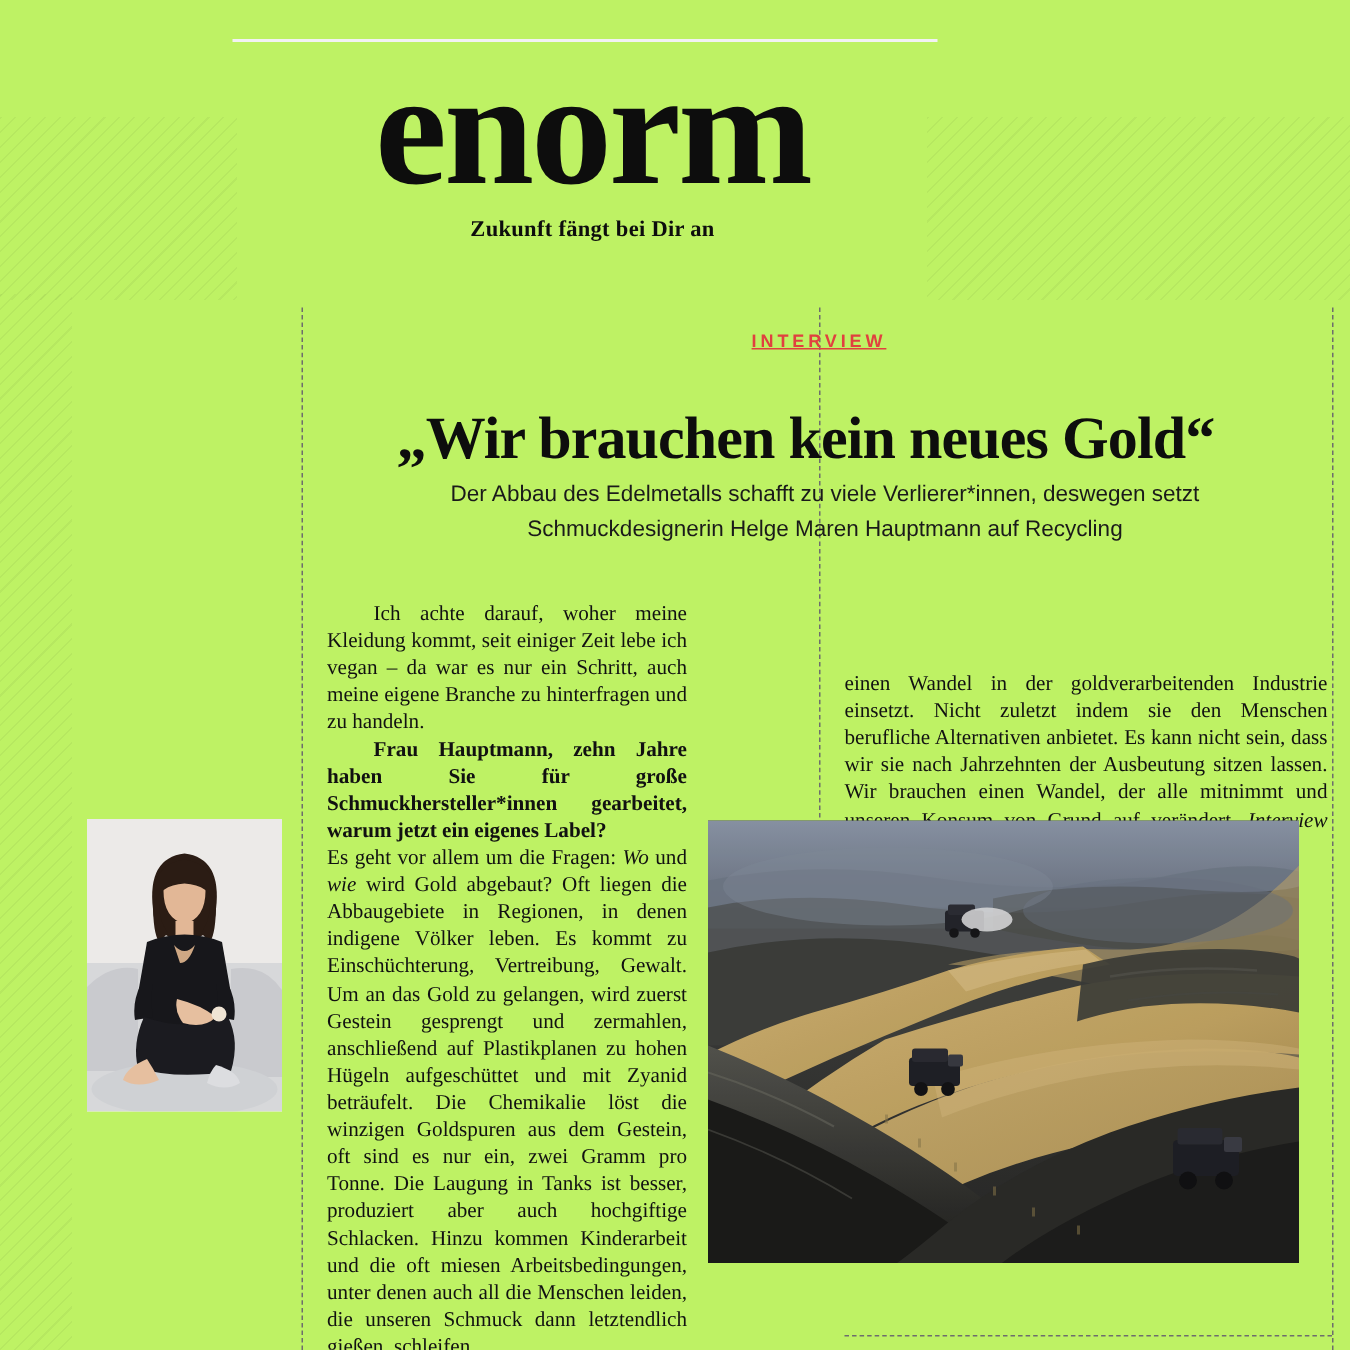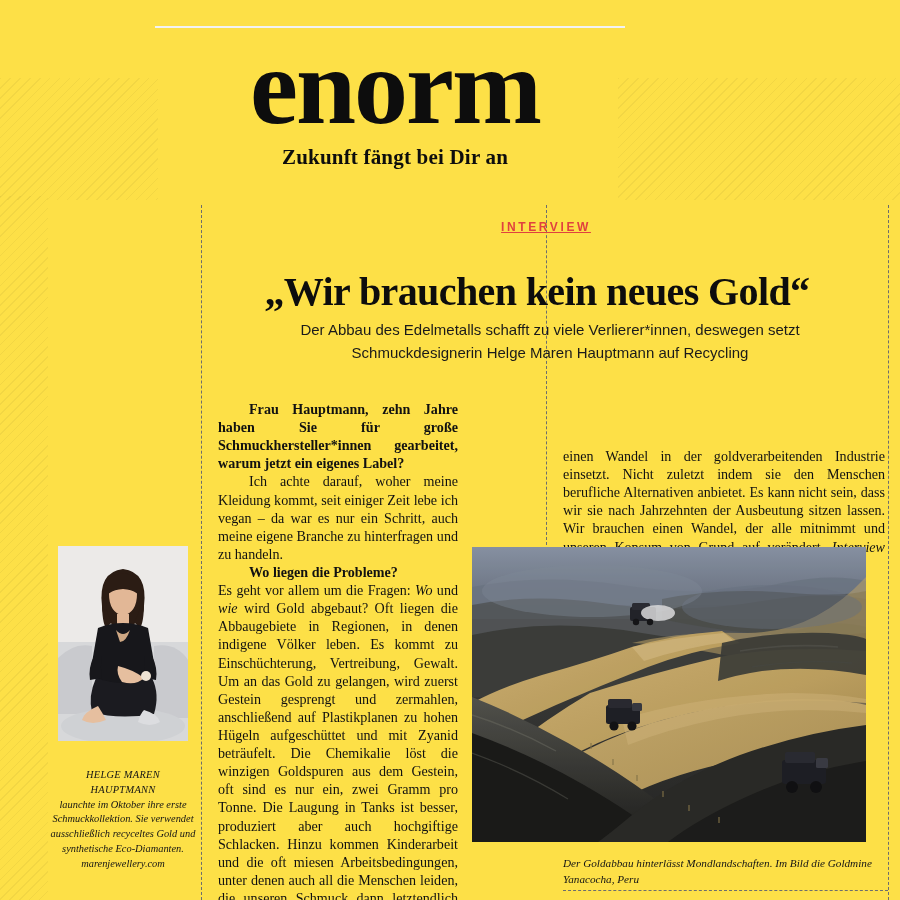--- a/index.html
+++ b/index.html
@@ -14,21 +14,21 @@
     overflow: hidden;
     position: relative;
   }
 
   
   #page {
     position: absolute;
     inset: 0;
     width: 900px;
     height: 900px;
-    background: #fde047;
+    background: #bef264;
     overflow: hidden;
   }
 
   
   .hatch {
     position: absolute;
     background-image: repeating-linear-gradient(
       135deg,
       rgba(0,0,0,0.045) 0px,
       rgba(0,0,0,0.045) 1px,
@@ -61,21 +61,21 @@
     font-weight: 700;
     font-size: 108px;
     line-height: 0.95;
     letter-spacing: -2px;
     color: #0d0d0d;
     margin: 0;
   }
   #logo-tagline {
     font-family: "Liberation Serif", serif;
     font-weight: 700;
-    font-size: 21px;
+    font-size: 15px;
     letter-spacing: 0.2px;
     color: #0d0d0d;
     margin-top: 6px;
   }
 
   
   .vdash {
     position: absolute;
     width: 0;
     border-left: 1px dashed #6d6d6d;
@@ -211,23 +211,22 @@
 
   <div class="vdash" id="dash-col-left"></div>
   <div class="vdash" id="dash-col-mid"></div>
   <div class="vdash" id="dash-right-edge"></div>
 
   <div id="kicker">INTERVIEW</div>
   <h1 id="headline">„Wir brauchen kein neues Gold“</h1>
   <div id="standfirst">Der Abbau des Edelmetalls schafft zu viele Verlierer*innen, deswegen setzt Schmuckdesignerin Helge Maren Hauptmann auf Recycling</div>
 
   <div class="bodycol" id="col-1">
+    <p class="indent">Ich achte darauf, woher meine Kleidung kommt, seit einiger Zeit lebe ich vegan – da war es nur ein Schritt, auch meine eigene Branche zu hinterfragen und zu handeln.</p>
     <p class="indent q">Frau Hauptmann, zehn Jahre haben Sie für große Schmuckhersteller*innen gearbeitet, warum jetzt ein eigenes Label?</p>
-    <p class="indent">Ich achte darauf, woher meine Kleidung kommt, seit einiger Zeit lebe ich vegan – da war es nur ein Schritt, auch meine eigene Branche zu hinterfragen und zu handeln.</p>
-    <p class="indent q">Wo liegen die Probleme?</p>
     <p><span>Es geht vor allem um die Fragen: </span><span class="it">Wo</span><span> und </span><span class="it">wie</span><span> wird Gold abgebaut? Oft liegen die Abbaugebiete in Regionen, in denen indigene Völker leben. Es kommt zu Einschüchterung, Vertreibung, Gewalt. Um an das Gold zu gelangen, wird zuerst Gestein gesprengt und zermahlen, anschließend auf Plastikplanen zu hohen Hügeln aufgeschüttet und mit Zyanid beträufelt. Die Chemikalie löst die winzigen Goldspuren aus dem Gestein, oft sind es nur ein, zwei Gramm pro Tonne. Die Laugung in Tanks ist besser, produziert aber auch hochgiftige Schlacken. Hinzu kommen Kinderarbeit und die oft miesen Arbeitsbedingungen, unter denen auch all die Menschen leiden, die unseren Schmuck dann letztendlich gießen, schleifen,</span></p>
   </div>
 
   <div class="bodycol" id="col-2">
     <p><span>einen Wandel in der goldverarbeitenden Industrie einsetzt. Nicht zuletzt indem sie den Menschen berufliche Alternativen anbietet. Es kann nicht sein, dass wir sie nach Jahrzehnten der Ausbeutung sitzen lassen. Wir brauchen einen Wandel, der alle mitnimmt und unseren Konsum von Grund auf verändert. </span><span class="it">Interview geführt von Heike Littger</span></p>
   </div>
 
   <div id="portrait">
     <svg viewBox="0 0 130 195" preserveAspectRatio="xMidYMid slice">
       <rect x="0" y="0" width="130" height="195" fill="#efefee"></rect>
@@ -247,26 +246,20 @@
       <path d="M94 110 Q100 122 98 134 L86 132 Q88 120 86 110 Z" fill="#17171b"></path>
       <path d="M38 132 Q30 150 34 166 Q60 174 96 168 Q102 148 94 132 Q66 142 38 132 Z" fill="#1b1b20"></path>
       <path d="M40 160 Q26 166 24 174 Q34 180 48 174 Q44 166 40 160 Z" fill="#e6bf9f"></path>
       <path d="M86 164 Q100 168 102 176 Q92 182 80 176 Q82 168 86 164 Z" fill="#dcdde0"></path>
       <path d="M60 120 Q76 124 86 132 Q78 140 64 136 Q58 128 60 120 Z" fill="#e6bf9f"></path>
       <circle cx="88" cy="130" r="5" fill="#efe4d4"></circle>
       <path d="M58 84 Q65 92 72 84 Q68 96 62 96 Z" fill="#cfa884"></path>
     </svg>
   </div>
 
-  <div id="portrait-caption">
-    <div class="cap-name">HELGE MAREN</div>
-    <div class="cap-name">HAUPTMANN</div>
-    <div>launchte im Oktober ihre erste Schmuckkollektion. Sie verwendet ausschließlich recyceltes Gold und synthetische Eco-Diamanten.</div>
-    <div>marenjewellery.com</div>
-  </div>
 
   <div id="mine-photo">
     <svg viewBox="0 0 394 295" preserveAspectRatio="xMidYMid slice">
       <defs>
         <linearGradient id="sky" x1="0" y1="0" x2="0" y2="1">
           <stop offset="0%" stop-color="#8e99ab"></stop>
           <stop offset="100%" stop-color="#6e7685"></stop>
         </linearGradient>
         <linearGradient id="darkrock" x1="0" y1="0" x2="0" y2="1">
           <stop offset="0%" stop-color="#4a4b49"></stop>
@@ -345,16 +338,15 @@
         <rect x="164" y="228" width="2" height="6"></rect>
         <rect x="190" y="244" width="2" height="6"></rect>
         <rect x="216" y="258" width="2" height="6"></rect>
         <rect x="246" y="270" width="2" height="6"></rect>
       </g>
 
       <rect x="0" y="0" width="394" height="295" fill="#1a1c22" opacity="0.07"></rect>
     </svg>
   </div>
 
-  <div id="photo-caption">Der Goldabbau hinterlässt Mondlandschaften. Im Bild die Goldmine Yanacocha, Peru</div>
   <div class="hdash" id="dash-caption-rule"></div>
 
 </div>
 
 </body></html>

